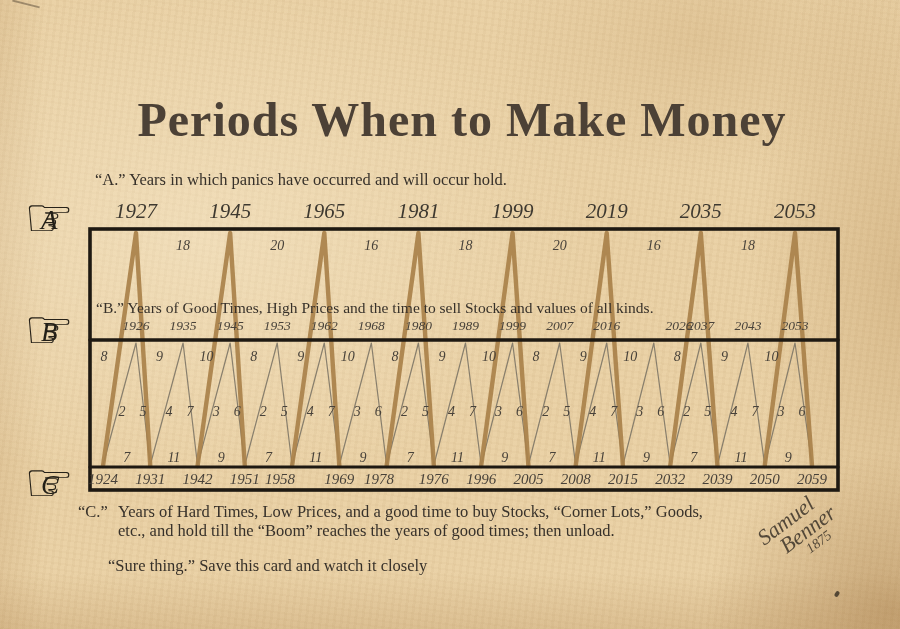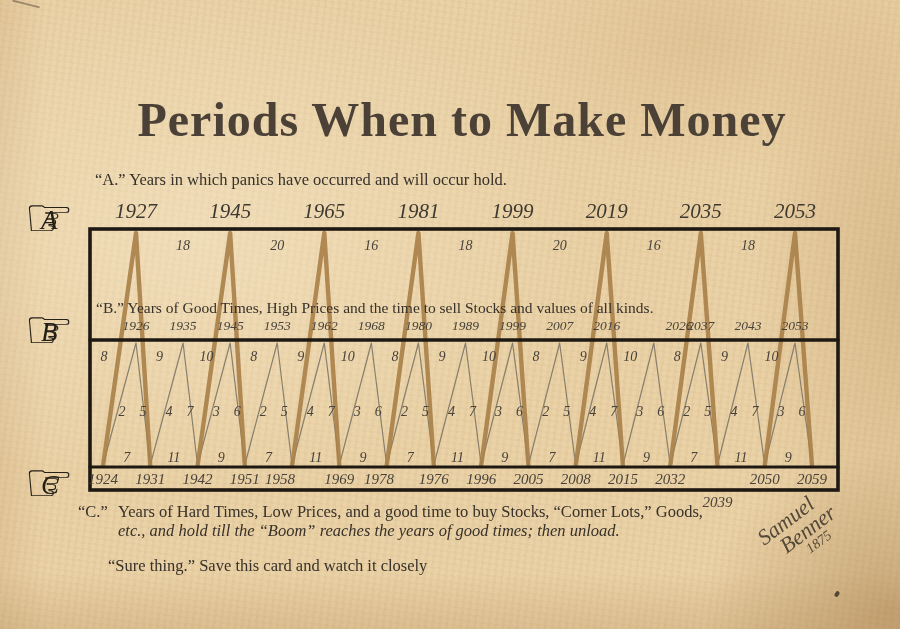--- a/index.html
+++ b/index.html
@@ -19,21 +19,21 @@
   }
   .title{
     position:absolute;top:92px;left:0;width:900px;margin:0;padding-left:24px;box-sizing:border-box;
     text-align:center;font-size:48px;font-weight:bold;letter-spacing:1px;color:#4c4136;
   }
   .cap{position:absolute;color:#37312a;white-space:nowrap;}
   .cap-a{left:95px;top:170px;font-size:16.5px;}
   .cap-b{left:96px;top:299px;font-size:15.5px;z-index:3;}
   .cap-c-label{left:78px;top:502px;font-size:16.5px;}
   .cap-c-1{left:118px;top:502px;font-size:16.5px;}
-  .cap-c-2{left:118px;top:521px;font-size:16.5px;font-style:italic;}
+  .cap-c-2{left:118px;top:521px;font-size:16.5px;}
   .cap-footer{left:108px;top:556px;font-size:16.5px;}
   #chart-svg{position:absolute;left:0;top:0;z-index:1;}
   #labels{position:absolute;left:0;top:0;width:792px;height:629px;z-index:2;pointer-events:none;}
   .lbl{
     position:absolute;transform:translate(-50%,-50%);
     font-family:"Liberation Serif",serif;font-style:italic;color:#48423a;white-space:nowrap;
   }
   .a-year{font-size:21px;color:#3e3930;}
   .a-int{font-size:14px;}
   .b-year{font-size:13.5px;}
@@ -176,21 +176,21 @@
     <div class="lbl c-year" style="left: 244.8px; top: 479px;">1951</div>
     <div class="lbl c-year" style="left: 280px; top: 479px;">1958</div>
     <div class="lbl c-year" style="left: 339.333px; top: 479px;">1969</div>
     <div class="lbl c-year" style="left: 379px; top: 479px; font-family: Liberation Serif, serif;">1978</div>
     <div class="lbl c-year" style="left: 433.867px; top: 479px;">1976</div>
     <div class="lbl c-year" style="left: 481.133px; top: 479px;">1996</div>
     <div class="lbl c-year" style="left: 528.4px; top: 479px;">2005</div>
     <div class="lbl c-year" style="left: 575.667px; top: 479px;">2008</div>
     <div class="lbl c-year" style="left: 622.933px; top: 479px;">2015</div>
     <div class="lbl c-year" style="left: 670.2px; top: 479px;">2032</div>
-    <div class="lbl c-year" style="left: 717.467px; top: 502px;">2039</div>
+    <div class="lbl c-year" style="left: 717.467px; top: 479px;">2039</div>
     <div class="lbl c-year" style="left: 764.733px; top: 479px;">2050</div>
     <div class="lbl c-year" style="left: 812px; top: 479px;">2059</div>
   </div>
 
 <div class="cap cap-b">“B.” Years of Good Times, High Prices and the time to sell Stocks and values of all kinds.</div>
 
 <div class="hand hand-a">
   <span class="hand-glyph">☞</span>
   <span class="hand-letter">A</span>
 </div>

